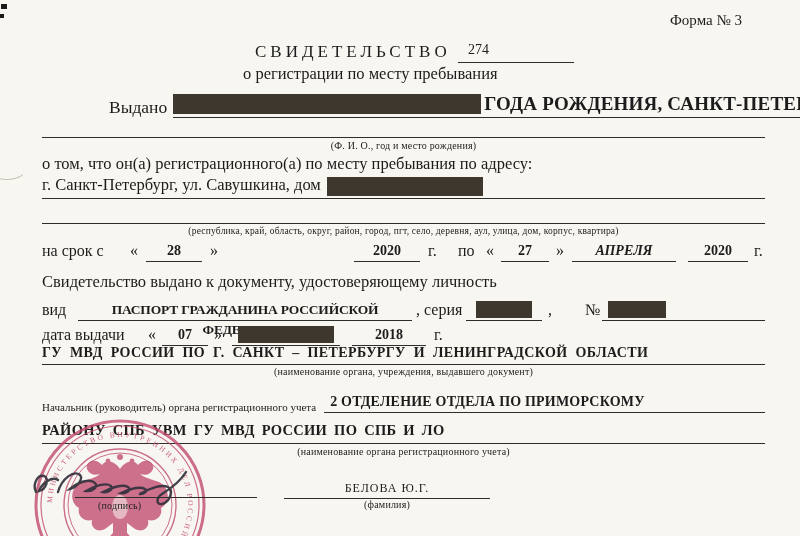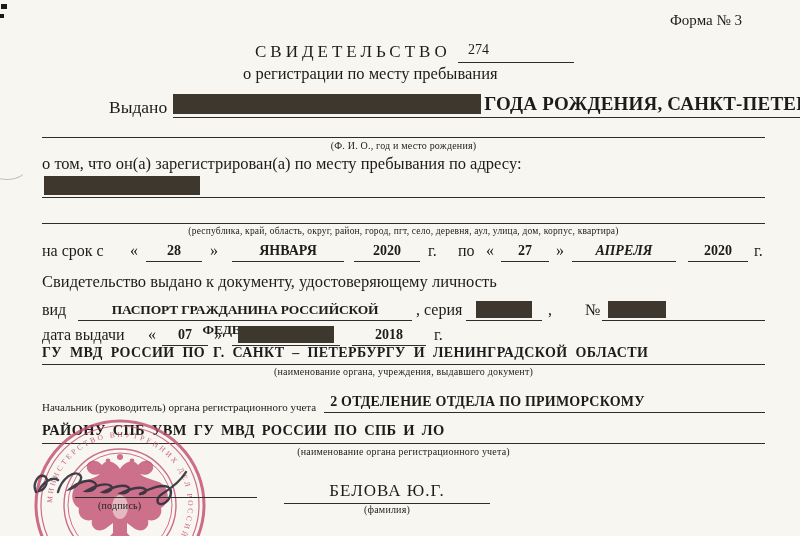--- a/index.html
+++ b/index.html
@@ -48,35 +48,35 @@
     <span style="font-size:17.5px; margin-right:6px;">Выдано</span>
     <span class="fill" style="flex:1; display:flex; align-items:center; padding-bottom:2px;">
       <span class="bar" style="width:308px; height:20px;"></span>
       <span class="bold nowrap" style="font-size:19px; margin-left:3px; letter-spacing:.2px;">ГОДА РОЖДЕНИЯ, САНКТ-ПЕТЕРБУРГ</span>
     </span>
   </div>
 
   <div class="abs rule" style="left:42px; right:35px; top:137px;"></div>
   <div class="abs cap" style="left:42px; right:35px; top:140px;">(Ф. И. О., год и место рождения)</div>
 
-  <div class="abs" style="left:42px; top:154px; font-size:16.5px;">о том, что он(а) зарегистрирован(а) по месту пребывания по адресу:</div>
+  <div class="abs" style="left:42px; top:154px; font-size:16.5px;">о том, что он(а) регистрационного(а) по месту пребывания по адресу:</div>
 
   <div class="abs fill" style="left:42px; right:35px; top:175px; padding-bottom:2px;">
+    <span style="font-size:16.5px;">г. Санкт-Петербург, ул. Савушкина, дом</span>
     <span class="bar" style="width:156px; height:19px; margin-left:2px;"></span>
   </div>
 
   <div class="abs rule" style="left:42px; right:35px; top:223px;"></div>
   <div class="abs cap" style="left:42px; right:35px; top:226px; font-size:9.5px;">(республика, край, область, округ, район, город, пгт, село, деревня, аул, улица, дом, корпус, квартира)</div>
 
   <div class="rowbox" style="left:42px; top:238px; width:728px;">
     <span class="lbl" style="left:0;">на срок с</span>
     <span class="lbl" style="left:88px;">«</span>
     <span class="field" style="left:104px; width:56px;">28</span>
     <span class="lbl" style="left:168px;">»</span>
-    <span class="field" style="left:190px; width:112px;">ЯНВАРЯ</span>
     <span class="field" style="left:312px; width:66px;">2020</span>
     <span class="lbl" style="left:386px;">г.</span>
     <span class="lbl" style="left:416px;">по</span>
     <span class="lbl" style="left:444px;">«</span>
     <span class="field" style="left:459px; width:48px;">27</span>
     <span class="lbl" style="left:514px;">»</span>
     <span class="field" style="left:530px; width:104px;font-style:italic;">АПРЕЛЯ</span>
     <span class="field" style="left:646px; width:60px;">2020</span>
     <span class="lbl" style="left:712px;">г.</span>
   </div>
@@ -151,17 +151,17 @@
                C66,28 78,24 83,28 C86,31 80,35 75,34 C84,29 95,26 100,29 C104,32 98,36 93,35
                C102,31 112,28 117,31 C120,33 116,36 112,36"></path>
       <path d="M112,36 C122,30 134,26 140,29 C146,32 142,44 134,46 C128,47 128,40 134,36 C142,31 152,24 158,14"></path>
     </g>
   </svg>
 
   <div class="abs rule" style="left:75px; top:497px; width:182px;"></div>
   <div class="abs cap" style="left:98px; top:500px;">(подпись)</div>
 
   <div class="abs" style="left:284px; top:481px; width:206px;">
-    <div class="fill center" style="font-size:17px; letter-spacing:1px; padding-bottom:2px;">БЕЛОВА Ю.Г.</div>
+    <div class="fill center" style="font-size:12px; letter-spacing:1px; padding-bottom:2px;">БЕЛОВА Ю.Г.</div>
     <div class="cap">(фамилия)</div>
   </div>
 
 </div>
 
 </body></html>

